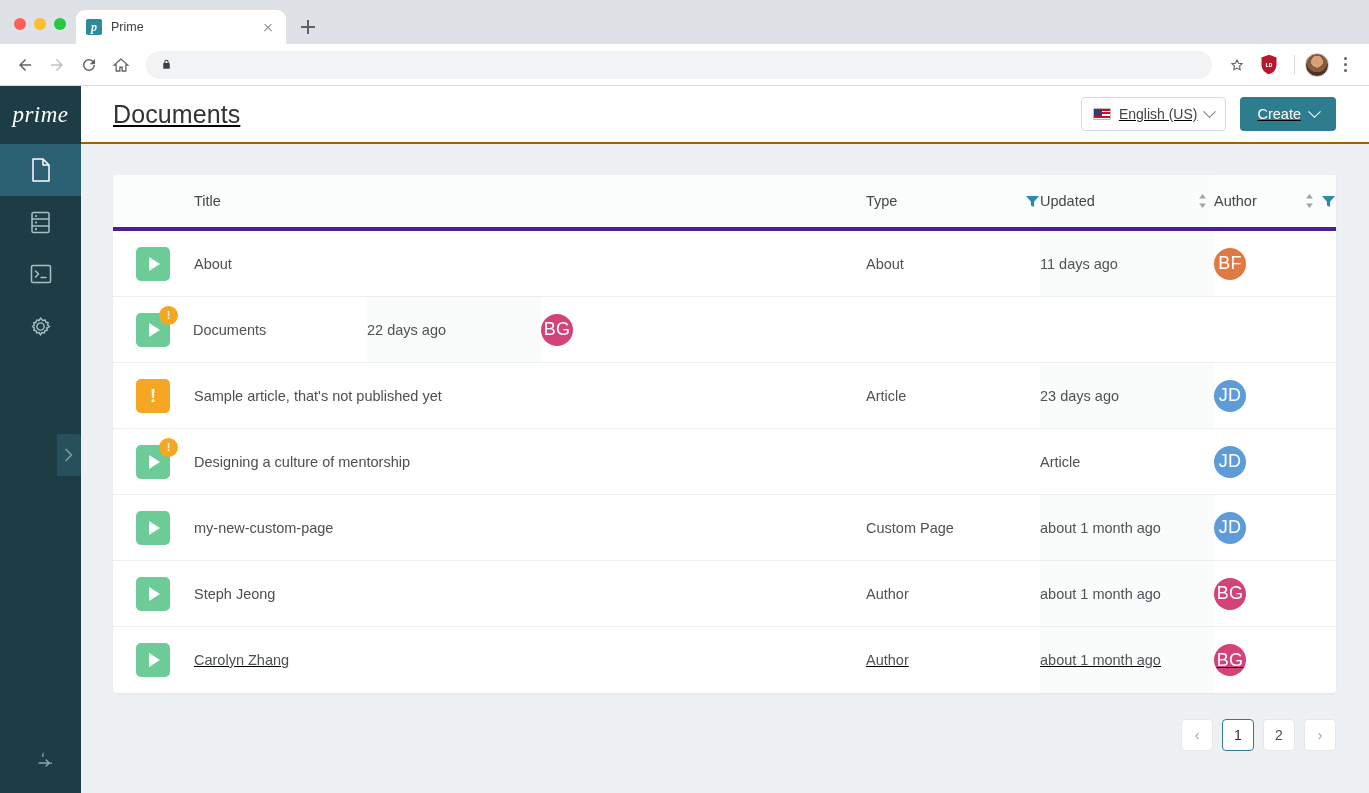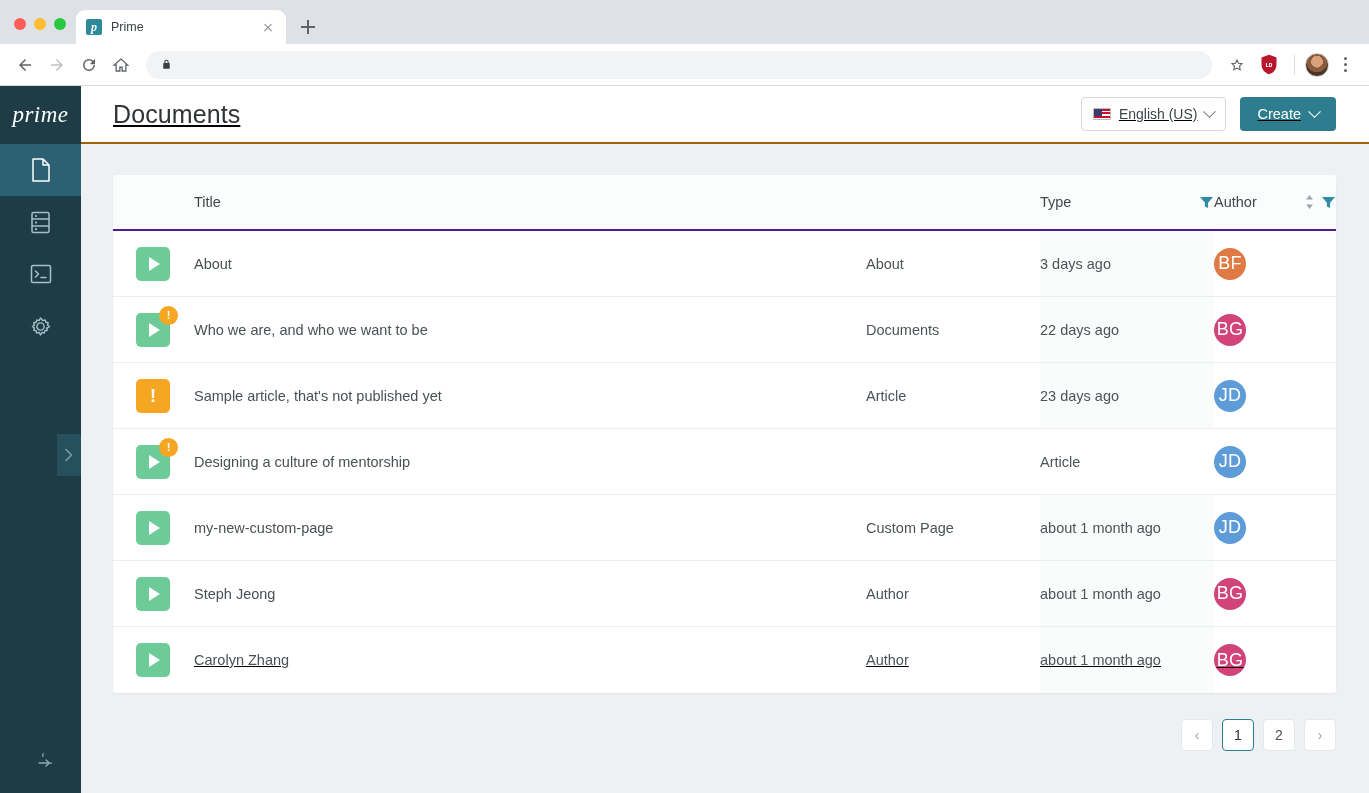--- a/index.html
+++ b/index.html
@@ -153,21 +153,21 @@
   .wm-cn { font-size: 46px; color: #8f9598; letter-spacing: 4px; font-family: "DejaVu Sans", sans-serif; }
   .wm-en { font-size: 17px; color: #a5abae; letter-spacing: 4.5px; font-style: italic;
            font-family: "Liberation Serif", serif; margin-top: 4px; }
 
   
   .table-card {
     background: #fff; border-radius: 3px; overflow: hidden; position: relative; z-index: 10;
     box-shadow: 0 1px 2px rgba(0,0,0,.05);
   }
   .trow { display: flex; align-items: center; border-bottom: 1px solid #eceff1; }
-  .thead { height: 56px; background: #fbfcfc; border-bottom: 2px solid #4c1d95; }
+  .thead { height: 56px; background: #fbfcfc; border-bottom: 4px solid #4c1d95; }
   .thead .cell { font-size: 14.5px; color: #41474a; }
 
   .cell { display: flex; align-items: center; min-width: 0; }
   .c-icon { width: 80px; flex-shrink: 0; justify-content: center; }
   .c-title { flex: 1; padding-left: 1px; }
   .c-type { width: 174px; flex-shrink: 0; }
   .c-updated { width: 174px; flex-shrink: 0; background: #fafbfb; height: 100%; align-self: stretch; }
   .c-author { width: 122px; flex-shrink: 0; }
 
   .thead .c-type, .thead .c-author { gap: 0; }
@@ -378,20 +378,29 @@
               <span>Title</span>
             </div>
             <div class="cell c-type">
               <div class="th-inner">
                 <span class="lbl">Type</span>
                 <svg class="filter-ico" viewBox="0 0 16 14">
                   <path d="M1 1h14l-5.3 6.2V13L6.3 11.2V7.2z" fill="#2e8ca5"></path>
                 </svg>
               </div>
             </div>
+            <div class="cell c-updated">
+              <div class="th-inner">
+                <span class="lbl">Updated</span>
+                <svg class="sort-ico" viewBox="0 0 11 16">
+                  <path d="M5.5 1l3.4 4.6H2.1z" fill="#9aa6ab"></path>
+                    <path d="M5.5 15l3.4-4.6H2.1z" fill="#9aa6ab"></path>
+                </svg>
+              </div>
+            </div>
             <div class="cell c-author">
               <div class="th-inner">
                 <span class="lbl">Author</span>
                 <svg class="sort-ico" viewBox="0 0 11 16">
                   <path d="M5.5 1l3.4 4.6H2.1z" fill="#9aa6ab"></path>
                     <path d="M5.5 15l3.4-4.6H2.1z" fill="#9aa6ab"></path>
                 </svg>
                 <svg class="filter-ico" viewBox="0 0 16 14">
                   <path d="M1 1h14l-5.3 6.2V13L6.3 11.2V7.2z" fill="#2e8ca5"></path>
                 </svg>
@@ -406,36 +415,33 @@
                     <span class="play"></span>
                   </span>
                 </div>
                 <div class="cell c-title">
                   <span class="row-title">About</span>
                 </div>
                 <div class="cell c-type">
                   <span class="row-text">About</span>
                 </div>
                 <div class="cell c-updated">
-                  <span class="row-text">3 days ago</span>
+                  <span class="row-text">11 days ago</span>
                 </div>
                 <div class="cell c-author">
                   <span class="av" style="background:#e07a45">BF</span>
                 </div>
               </div>
               <div class="trow body-row">
                 <div class="cell c-icon">
                   <span class="status-ico green">
                     <span class="play"></span>
                     <span class="badge">!</span>
                   </span>
                 </div>
-                <div class="cell c-title">
-                  <span class="row-title">Who we are, and who we want to be</span>
-                </div>
                 <div class="cell c-type">
                   <span class="row-text">Documents</span>
                 </div>
                 <div class="cell c-updated">
                   <span class="row-text">22 days ago</span>
                 </div>
                 <div class="cell c-author">
                   <span class="av" style="background:#d2437a">BG</span>
                 </div>
               </div>

